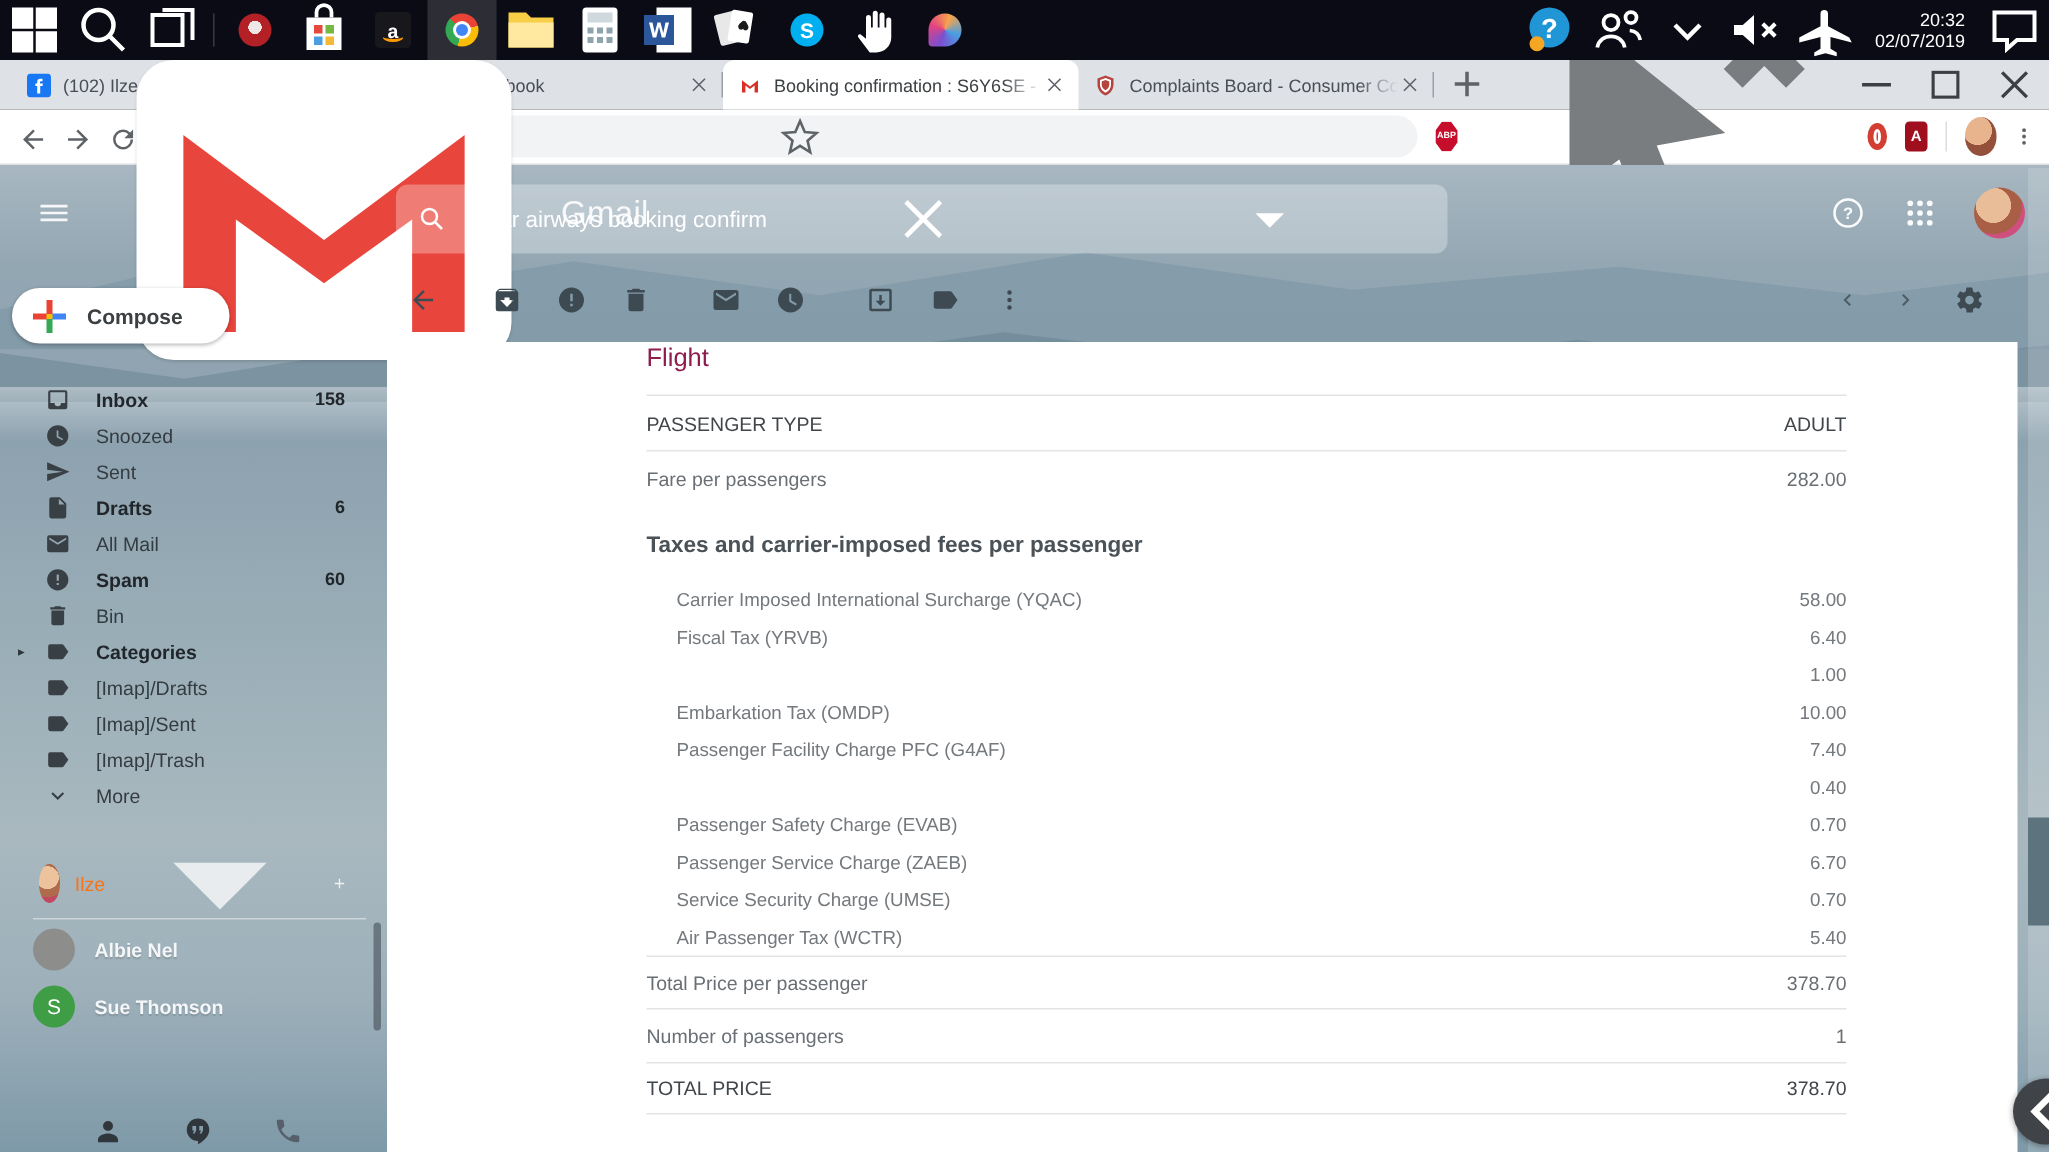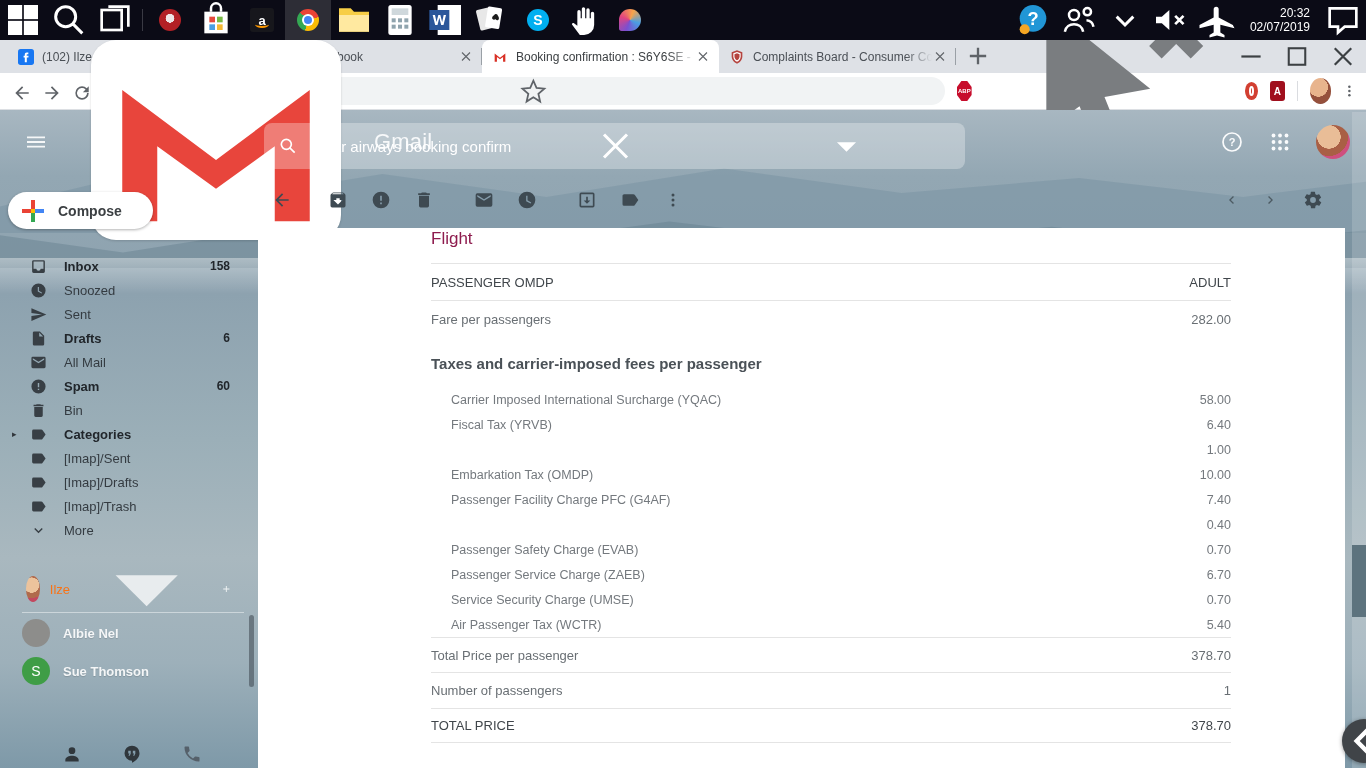--- a/index.html
+++ b/index.html
@@ -545,30 +545,30 @@
         </svg></span>
       <span class="nav-label">Categories</span>
       <span class="nav-count"></span>
     </div>
 
     <div class="nav-item">
       <span class="expander"></span>
       <span class="nav-icon"><svg viewBox="0 0 24 24">
           <path d="M17.6 5.8A2 2 0 0016 5H5a2 2 0 00-2 2v10a2 2 0 002 2h11a2 2 0 001.6-.8L22 12z" fill="currentColor"></path>
         </svg></span>
+      <span class="nav-label">[Imap]/Drafts</span>
+      <span class="nav-count"></span>
+    </div>
+
+    <div class="nav-item">
+      <span class="expander"></span>
+      <span class="nav-icon"><svg viewBox="0 0 24 24">
+          <path d="M17.6 5.8A2 2 0 0016 5H5a2 2 0 00-2 2v10a2 2 0 002 2h11a2 2 0 001.6-.8L22 12z" fill="currentColor"></path>
+        </svg></span>
       <span class="nav-label">[Imap]/Sent</span>
-      <span class="nav-count"></span>
-    </div>
-
-    <div class="nav-item">
-      <span class="expander"></span>
-      <span class="nav-icon"><svg viewBox="0 0 24 24">
-          <path d="M17.6 5.8A2 2 0 0016 5H5a2 2 0 00-2 2v10a2 2 0 002 2h11a2 2 0 001.6-.8L22 12z" fill="currentColor"></path>
-        </svg></span>
-      <span class="nav-label">[Imap]/Drafts</span>
       <span class="nav-count"></span>
     </div>
 
     <div class="nav-item">
       <span class="expander"></span>
       <span class="nav-icon"><svg viewBox="0 0 24 24">
           <path d="M17.6 5.8A2 2 0 0016 5H5a2 2 0 00-2 2v10a2 2 0 002 2h11a2 2 0 001.6-.8L22 12z" fill="currentColor"></path>
         </svg></span>
       <span class="nav-label">[Imap]/Trash</span>
       <span class="nav-count"></span>
@@ -668,21 +668,21 @@
             <path d="M19.4 13a7.7 7.7 0 000-2l2.1-1.6a.5.5 0 00.1-.7l-2-3.4a.5.5 0 00-.6-.2l-2.5 1a7.6 7.6 0 00-1.7-1l-.4-2.6a.5.5 0 00-.5-.5h-4a.5.5 0 00-.5.5l-.4 2.6a7.6 7.6 0 00-1.7 1l-2.5-1a.5.5 0 00-.6.2l-2 3.4a.5.5 0 00.1.7L4.6 11a7.7 7.7 0 000 2l-2.1 1.6a.5.5 0 00-.1.7l2 3.4c.1.2.4.3.6.2l2.5-1a7.6 7.6 0 001.7 1l.4 2.6c0 .3.2.5.5.5h4c.3 0 .5-.2.5-.5l.4-2.6a7.6 7.6 0 001.7-1l2.5 1c.2.1.5 0 .6-.2l2-3.4a.5.5 0 00-.1-.7zM12 15.5A3.5 3.5 0 1115.5 12 3.5 3.5 0 0112 15.5z" fill="currentColor"></path>
           </svg></span></div>
   </div>
 </div>
 
 <div class="card">
   <div class="card-inner">
     <div class="flight-title">Flight</div>
     <div class="hr hr1"></div>
     <div class="prow row-ptype">
-      <span>PASSENGER OMDP</span>
+      <span>PASSENGER TYPE</span>
       <span>ADULT</span>
     </div>
     <div class="hr"></div>
     <div class="prow row-fare">
       <span>Fare per passengers</span>
       <span>282.00</span>
     </div>
     <div class="taxes-h">Taxes and carrier-imposed fees per passenger</div>
     <div class="tax-rows">
 

